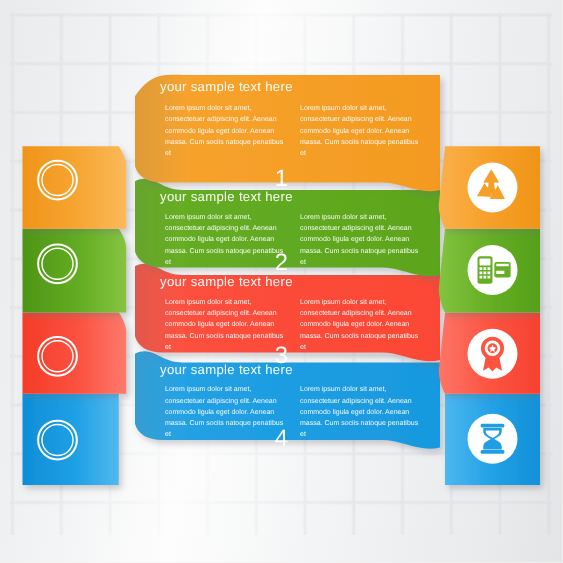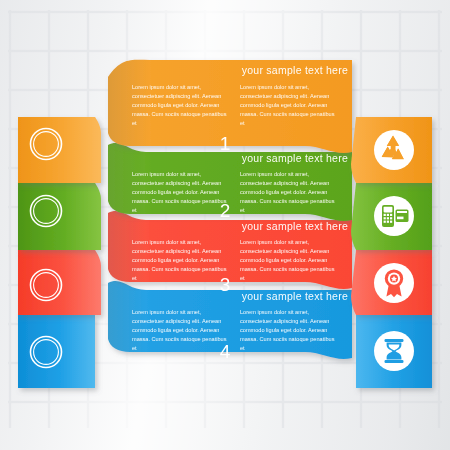--- a/index.html
+++ b/index.html
@@ -54,21 +54,21 @@
 
   
   .band-text {
     position: absolute;
     color: #ffffff;
     pointer-events: none;
   }
   .band-title {
     position: absolute;
     width: 100%;
-    text-align: right;
+    text-align: left;
     font-size: 10.5px;
     letter-spacing: .25px;
     color: #ffffff;
     opacity: .96;
   }
   .band-cols {
     position: absolute;
     display: flex;
     gap: 10px;
   }

